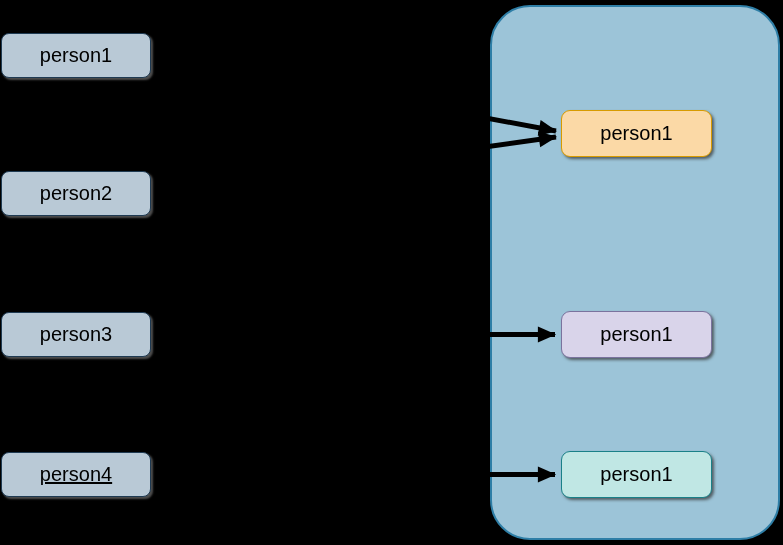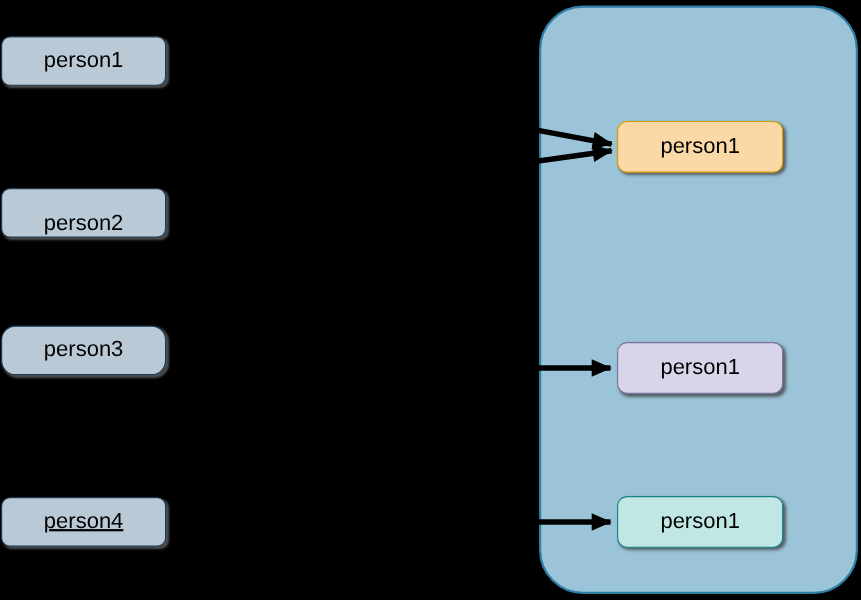--- a/index.html
+++ b/index.html
@@ -27,22 +27,22 @@
   }
   .src-node {
     left: 1px;
     width: 150px;
     height: 45px;
     background: #b9c9d6;
     border: 1px solid #1f3a52;
     box-shadow: 2px 2px 2px rgba(128,128,128,0.6);
   }
   .src-1 { top: 33px; }
-  .src-2 { top: 171px; align-items: flex-end; }
-  .src-3 { top: 296px; border-radius: 13px; }
+  .src-2 { top: 171px; }
+  .src-3 { top: 312px; }
   .src-4 { top: 452px; text-decoration: underline; }
 
   .group-container {
     position: absolute;
     left: 490px;
     top: 5px;
     width: 290px;
     height: 535px;
     box-sizing: border-box;
     background: #9cc4d8;

